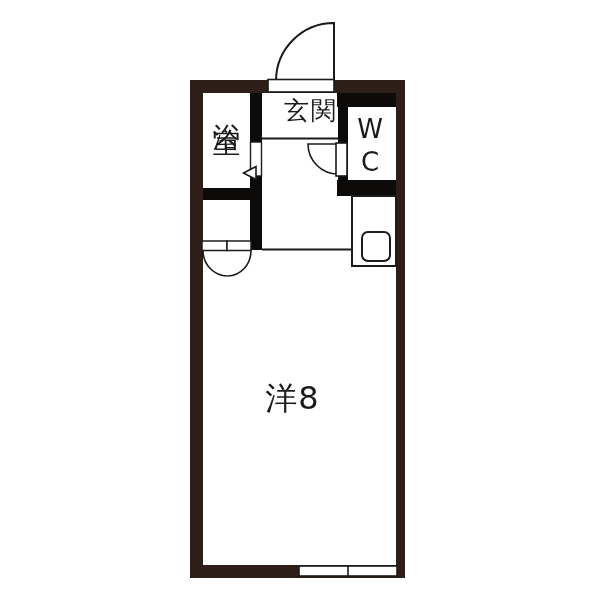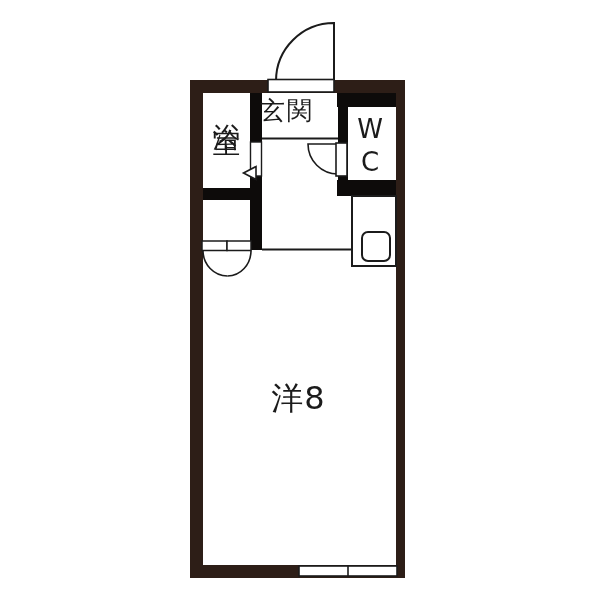--- a/index.html
+++ b/index.html
@@ -2,23 +2,23 @@
 <html><head>
 <meta charset="utf-8">
 <style>
   html,body{margin:0;padding:0;background:#ffffff;}
   .stage{position:relative;width:600px;height:600px;background:#ffffff;overflow:hidden;
          font-family:"DejaVu Sans","Liberation Sans",sans-serif;}
   .plan-svg{position:absolute;left:0;top:0;}
   .label{position:absolute;color:#1b1b1b;user-select:none;}
   .label-v{writing-mode:vertical-rl;text-orientation:upright;}
   .label-bath{left:212px;top:101px;font-size:28px;letter-spacing:4px;line-height:1;}
-  .label-entrance{left:260px;top:98px;width:78px;text-align:left;font-size:25px;letter-spacing:2px;line-height:1;}
+  .label-entrance{left:260px;top:98px;width:78px;text-align:right;font-size:25px;letter-spacing:2px;line-height:1;}
   .label-wc{left:357px;top:114px;font-size:26px;letter-spacing:3px;line-height:1;}
-  .label-main{left:202px;top:382px;width:193px;text-align:center;font-size:32px;letter-spacing:1px;line-height:1;}
+  .label-main{left:196px;top:382px;width:193px;text-align:center;font-size:32px;letter-spacing:1px;line-height:1;}
 </style>
 </head>
 <body>
 
 <div class="stage">
 
   <svg class="plan-svg" width="600" height="600" viewBox="0 0 600 600">
 
     <path d="M190,80 H405 V578 H190 Z M203,93 V565 H396 V93 Z" fill-rule="evenodd" fill="#2d1e17"></path>
 

